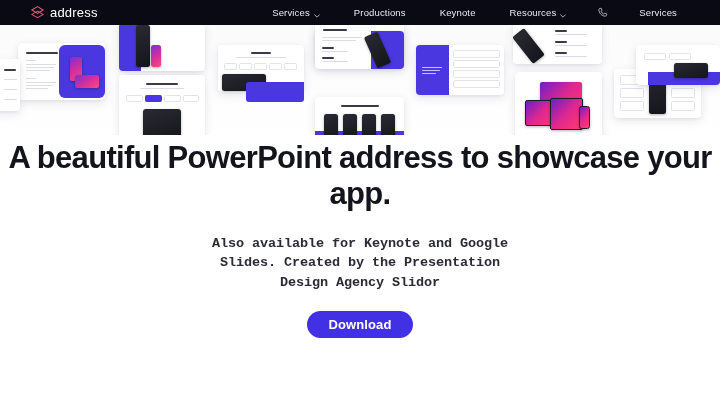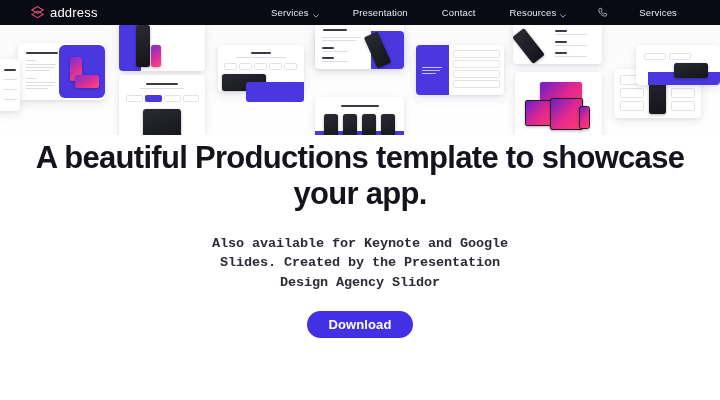--- a/index.html
+++ b/index.html
@@ -123,24 +123,24 @@
     <div class="nav-links">
       <div class="nav-item">
         <span>Services</span>
         <span class="chev">
           <svg viewBox="0 0 10 10" width="6" height="6">
               <path d="M1 3l4 4 4-4" fill="none" stroke="#e9e9f2" stroke-width="1.4" stroke-linecap="round"></path>
             </svg>
         </span>
       </div>
       <div class="nav-item">
-        <span>Presentation</span>
-      </div>
-      <div class="nav-item">
-        <span>Contact</span>
+        <span>Productions</span>
+      </div>
+      <div class="nav-item">
+        <span>Keynote</span>
       </div>
       <div class="nav-item">
         <span>Resources</span>
         <span class="chev">
           <svg viewBox="0 0 10 10" width="6" height="6">
               <path d="M1 3l4 4 4-4" fill="none" stroke="#e9e9f2" stroke-width="1.4" stroke-linecap="round"></path>
             </svg>
         </span>
       </div>
       <div class="nav-phone">
@@ -282,21 +282,21 @@
       <div class="acc" style="left:12px; bottom:0; width:72px; height:13px;"></div>
       <div class="bx" style="left:8px; top:8px; width:22px; height:7px;"></div>
       <div class="bx" style="left:33px; top:8px; width:22px; height:7px;"></div>
       <div class="ph dark" style="left:38px; top:18px; width:34px; height:15px;"></div>
     </div>
 
   </div>
 
   <div class="hero">
     <h1>
-      <span>A beautiful Productions template to</span>
+      <span>A beautiful PowerPoint address to</span>
       <span>showcase your app.</span>
     </h1>
     <p class="sub">Also available for Keynote and Google Slides. Created by the Presentation Design Agency Slidor</p>
   </div>
 
   <div class="form">
     <button class="dl">Download</button>
   </div>
 
 </div>

